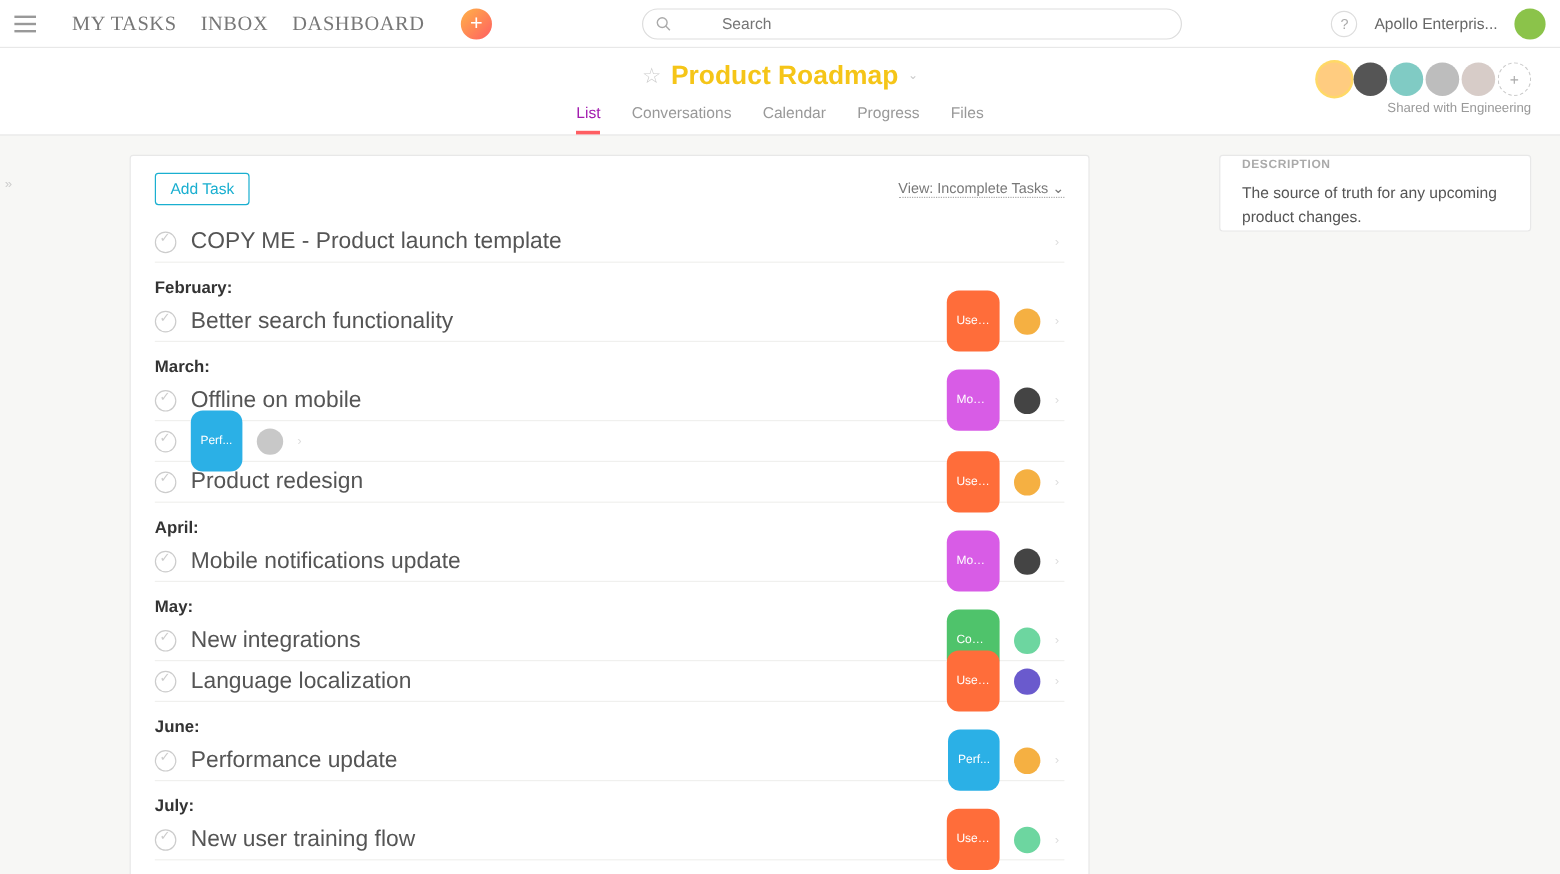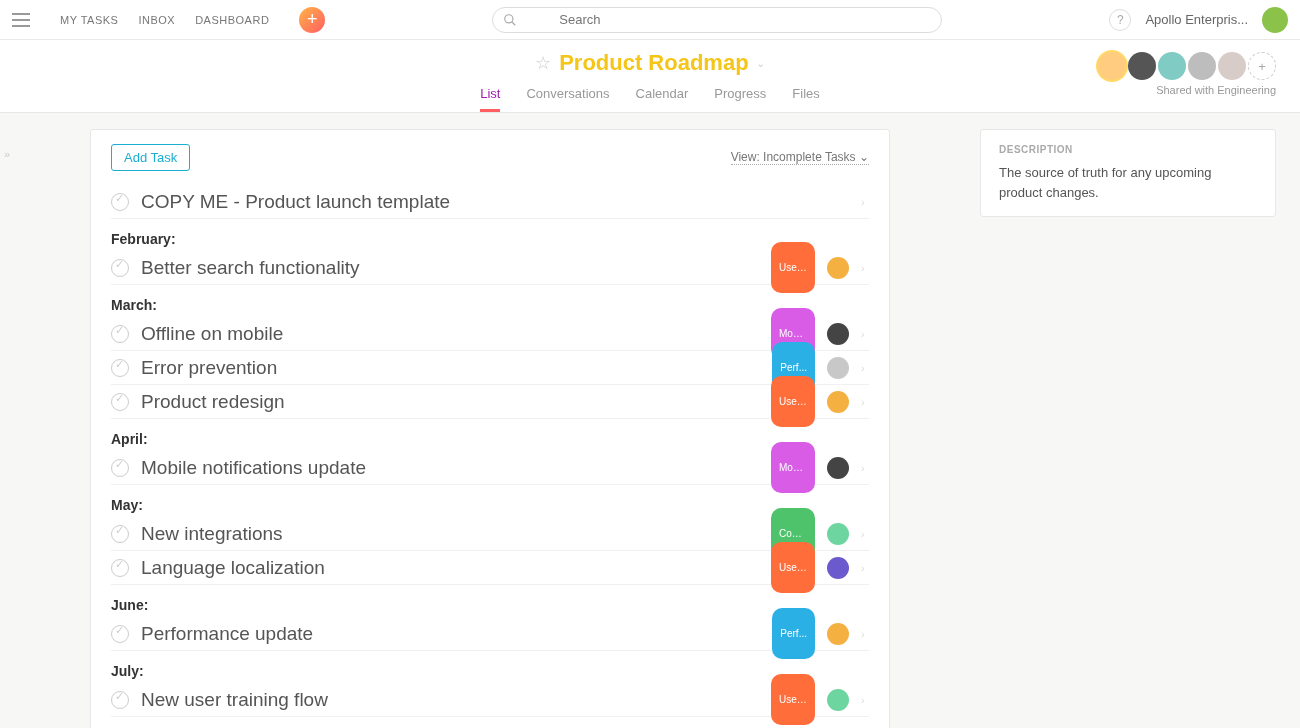--- a/index.html
+++ b/index.html
@@ -2,21 +2,21 @@
 <html><head>
 <meta charset="utf-8">
 <style>
 * { margin: 0; padding: 0; box-sizing: border-box; }
 body { font-family: -apple-system, BlinkMacSystemFont, "Segoe UI", Helvetica, Arial, sans-serif; font-size: 13px; color: #333; background: #fff; }
 
 .topbar { display: flex; align-items: center; height: 40px; border-bottom: 1px solid #e8e8e8; padding: 0 12px; }
 .hamburger { width: 24px; height: 24px; display: flex; flex-direction: column; justify-content: center; gap: 4px; cursor: pointer; margin-right: 16px; }
 .hamburger span { display: block; height: 2px; background: #999; width: 18px; }
 .nav-links { display: flex; gap: 20px; margin-left: 8px; }
-.nav-link { font-size: 11px; letter-spacing: 0.5px; color: #777; text-transform: uppercase; cursor: pointer; }
+.nav-link { font-size: 17px; letter-spacing: 0.5px; color: #777; text-transform: uppercase; cursor: pointer; font-family: Liberation Serif, serif; }
 .add-circle { width: 26px; height: 26px; border-radius: 50%; background: linear-gradient(135deg, #ffb347, #ff5e62); display: flex; align-items: center; justify-content: center; color: #fff; font-size: 18px; margin-left: 30px; cursor: pointer; }
 .search-wrap { flex: 1; display: flex; justify-content: center; }
 .search-box { width: 450px; height: 26px; border: 1px solid #ddd; border-radius: 13px; display: flex; align-items: center; padding: 0 10px; color: #aaa; gap: 36px; }
 .search-box input { border: none; outline: none; flex: 1; font-size: 13px; margin-left: 6px; background: transparent; }
 .topbar-right { display: flex; align-items: center; gap: 14px; }
 .help-circle { width: 22px; height: 22px; border: 1px solid #ddd; border-radius: 50%; display: flex; align-items: center; justify-content: center; color: #aaa; font-size: 12px; cursor: pointer; }
 .workspace-name { color: #666; font-size: 13px; cursor: pointer; }
 .avatar { width: 26px; height: 26px; border-radius: 50%; display: inline-block; cursor: pointer; }
 
 .project-header { padding: 10px 0 0 0; position: relative; }
@@ -43,21 +43,21 @@
 .task-list { padding: 0 20px 20px 20px; }
 .section-label { font-weight: 700; font-size: 14px; color: #333; margin-top: 12px; padding-bottom: 4px; }
 .task-row { display: flex; align-items: center; height: 34px; border-bottom: 1px solid #f0f0ee; gap: 12px; cursor: pointer; }
 .check-circle { width: 18px; height: 18px; border: 1.5px solid #ccc; border-radius: 50%; flex-shrink: 0; position: relative; }
 .check-circle::after { content: "✓"; position: absolute; left: 3px; top: -2px; font-size: 11px; color: #ccc; }
 .task-title { flex: 1; color: #555; font-size: 19px; }
 .tag { font-size: 10px; color: #fff; padding: 20px 8px; border-radius: 10px; white-space: nowrap; max-width: 44px; overflow: hidden; text-overflow: ellipsis; }
 .row-avatar { width: 22px; height: 22px; border-radius: 50%; }
 .row-caret { color: #ddd; font-size: 11px; width: 8px; }
 
-.sidebar-panel { width: 296px; background: #fff; border: 1px solid #e8e8e8; border-radius: 3px; padding: 14px 18px; }
+.sidebar-panel { width: 260px; background: #fff; border: 1px solid #e8e8e8; border-radius: 3px; padding: 2px 18px; }
 .sidebar-panel h4 { font-size: 10px; letter-spacing: 0.5px; color: #aaa; text-transform: uppercase; margin-bottom: 8px; }
 .sidebar-panel p { font-size: 13px; color: #555; line-height: 1.5; }
 
 .expand-handle { position: absolute; left: 4px; top: 108px; color: #ccc; font-size: 11px; cursor: pointer; }
 
 svg.search-icon { width: 14px; height: 14px; }
 </style>
 </head>
 <body>
 
@@ -142,21 +142,20 @@
         <div class="section-label">March:</div>
         <div class="task-row">
           <span class="check-circle"></span>
           <span class="task-title">Offline on mobile</span>
           <span class="tag" style="background: rgb(216, 92, 230);">Mobi...</span>
           <span class="row-avatar" style="background: rgb(68, 68, 68);"></span>
           <span class="row-caret">›</span>
         </div>
         <div class="task-row">
           <span class="check-circle"></span>
-          <span class="task-title">Error prevention</span>
           <span class="tag" style="background: rgb(43, 176, 230);">Perf...</span>
           <span class="row-avatar" style="background: rgb(200, 200, 200);"></span>
           <span class="row-caret">›</span>
         </div>
         <div class="task-row">
           <span class="check-circle"></span>
           <span class="task-title">Product redesign</span>
           <span class="tag" style="background: rgb(255, 109, 58);">User...</span>
           <span class="row-avatar" style="background: rgb(245, 176, 66);"></span>
           <span class="row-caret">›</span>

